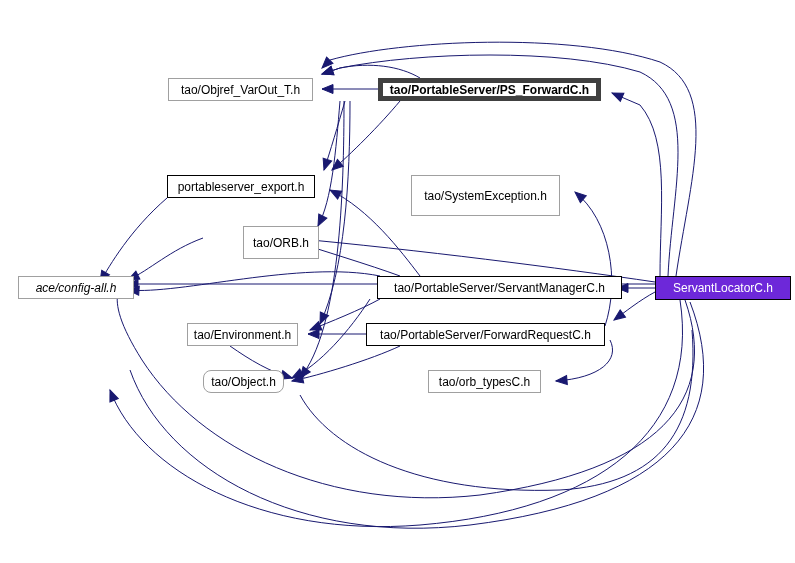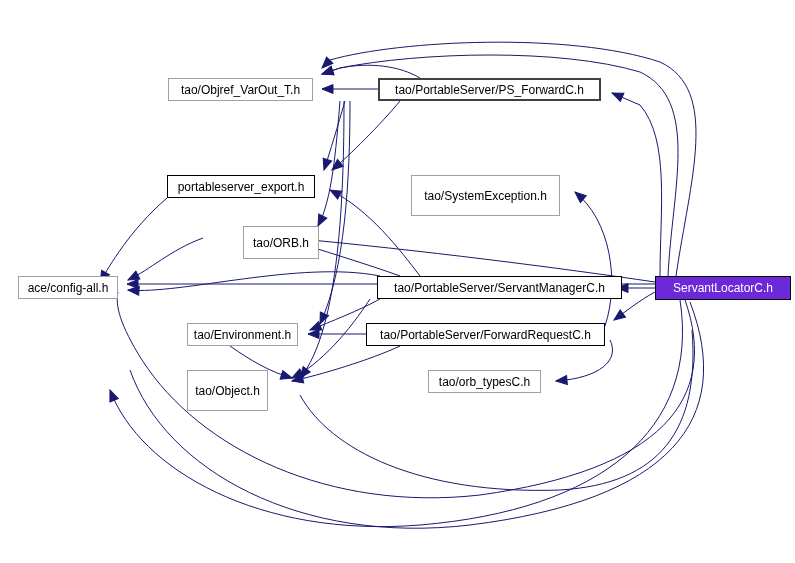--- a/index.html
+++ b/index.html
@@ -36,21 +36,22 @@
     letter-spacing: 0px;
     background: #ffffff;
     border: 1px solid #a0a0a0;
     color: #000000;
     font-family: "Liberation Sans", sans-serif;
   }
   .node-box.border-black {
     border: 1px solid #000000;
   }
   .node-box.border-red {
-    border: 2px solid #404040;
+    border: 5px solid #404040;
+    font-weight: bold;
   }
   .node-box.node-current {
     background: #6d28d9;
     border: 1px solid #000000;
     color: #ffffff;
   }
   .edge-path {
     fill: none;
     stroke: #191970;
     stroke-width: 1;
@@ -133,35 +134,35 @@
       </div>
       <div class="node-box border-black" style="left: 167px; top: 175px; width: 148px; height: 23px;">
         <span>portableserver_export.h</span>
       </div>
       <div class="node-box " style="left: 411px; top: 175px; width: 149px; height: 41px;">
         <span>tao/SystemException.h</span>
       </div>
       <div class="node-box " style="left: 203px; top: 226px; width: 76px; height: 33px; margin-left: 40px;">
         <span>tao/ORB.h</span>
       </div>
-      <div class="node-box " style="left: 18px; top: 276px; width: 100px; height: 23px;">
+      <div class="node-box " style="left: 18px; top: 276px; width: 116px; height: 23px; font-style: italic;">
         <span>ace/config-all.h</span>
       </div>
       <div class="node-box border-black" style="left: 377px; top: 276px; width: 245px; height: 23px;">
         <span>tao/PortableServer/ServantManagerC.h</span>
       </div>
       <div class="node-box node-current" style="left: 655px; top: 276px; width: 136px; height: 24px;">
         <span>ServantLocatorC.h</span>
       </div>
       <div class="node-box " style="left: 187px; top: 323px; width: 111px; height: 23px;">
         <span>tao/Environment.h</span>
       </div>
       <div class="node-box border-black" style="left: 366px; top: 323px; width: 239px; height: 23px;">
         <span>tao/PortableServer/ForwardRequestC.h</span>
       </div>
-      <div class="node-box " style="left: 187px; top: 370px; width: 81px; height: 41px;">
+      <div class="node-box " style="left: 203px; top: 370px; width: 81px; height: 23px; border-radius: 8px;">
         <span>tao/Object.h</span>
       </div>
       <div class="node-box " style="left: 428px; top: 370px; width: 113px; height: 23px;">
         <span>tao/orb_typesC.h</span>
       </div>
     </div>
 </div>
 
 </body></html>

